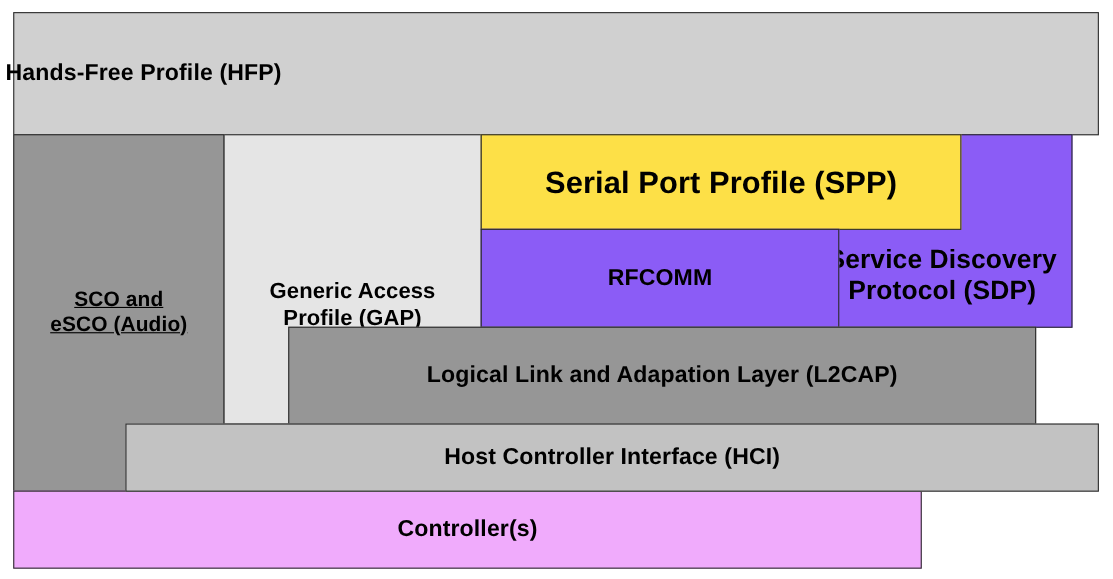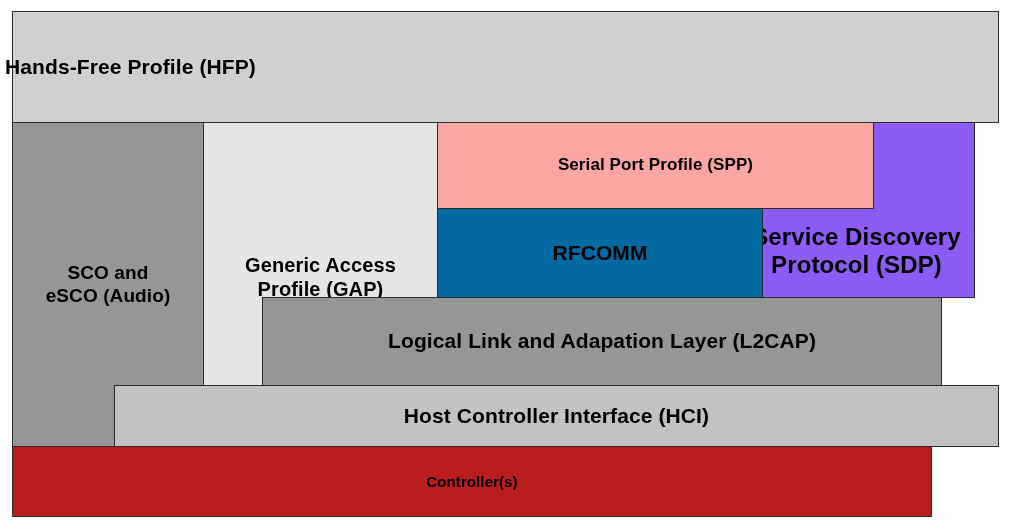--- a/index.html
+++ b/index.html
@@ -59,43 +59,44 @@
     font-size: 19px;
     z-index: 6;
   }
 
   .sco {
     left: 12px;  top: 122px;
     width: 192px; height: 325px;
     background: #969696;
     font-size: 19px;
     z-index: 2;
+    text-decoration: underline;
   }
 
   .gap {
     left: 203px; top: 122px;
     width: 235px; height: 264px;
     background: #e5e5e5;
     font-size: 20px;
     z-index: 1;
   }
   .gap .label { transform: translateY(24px); }
 
   .spp {
     left: 437px; top: 122px;
     width: 437px; height: 87px;
-    background: #fca5a5;
-    font-size: 17px;
+    background: #fde047;
+    font-size: 28px;
     z-index: 4;
   }
 
   .rfcomm {
     left: 437px; top: 208px;
     width: 326px; height: 90px;
-    background: #0369a1;
+    background: #8b5cf6;
     font-size: 21px;
     z-index: 4;
   }
 
   .sdp {
     left: 738px; top: 122px;
     width: 237px; height: 176px;
     background: #8b5cf6;
     font-size: 24px;
     z-index: 2;
@@ -114,23 +115,23 @@
     left: 114px; top: 385px;
     width: 885px; height: 62px;
     background: #c2c2c2;
     font-size: 21px;
     z-index: 6;
     text-align: center;
   }
 
   .controller {
     left: 12px;  top: 446px;
-    width: 920px; height: 71px;
-    background: #b91c1c;
-    font-size: 15px;
+    width: 826px; height: 71px;
+    background: #f0abfc;
+    font-size: 21px;
     z-index: 3;
   }
 </style>
 </head>
 <body>
 
 <div id="diagram-root">
 
   <div class="block hfp-band">
     <span class="label">Hands-Free Profile (HFP)</span>

